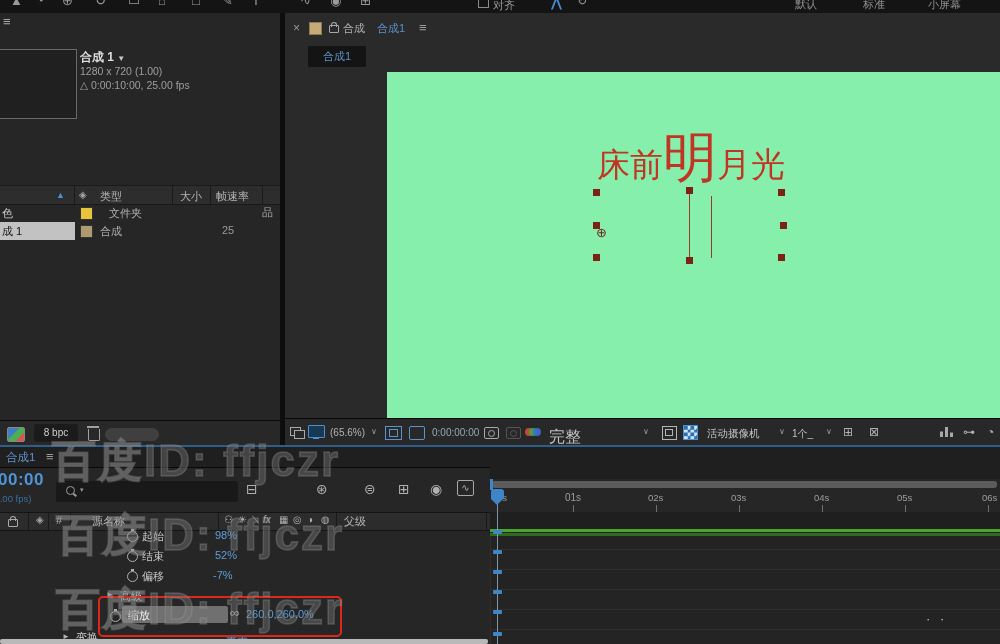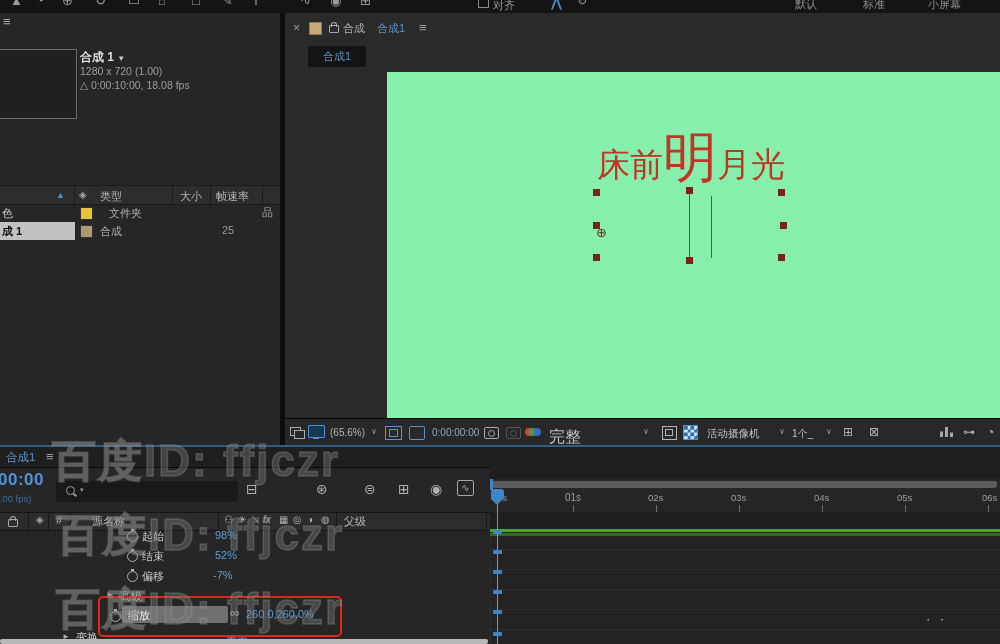--- a/index.html
+++ b/index.html
@@ -73,21 +73,21 @@
   </div>
 
   <div class="a proj">
     <span class="g" style="left:3px;top:1px;font-size:13px;color:#a8a8a8">≡</span>
     <div class="g" style="left:-1px;top:36px;width:76px;height:68px;background:#202020;border:1px solid #6a6a6a"></div>
     <div class="g nowrap" style="left:80px;top:36px;font-size:12px;color:#dcdcdc;font-weight:700">
       <span>合成 1</span>
       <span style="font-size:8px;color:#c8c8c8">▼</span>
     </div>
     <div class="g nowrap" style="left:80px;top:52px;color:#9e9e9e;font-size:10.5px">1280 x 720 (1.00)</div>
-    <div class="g nowrap" style="left:80px;top:66px;color:#9e9e9e;font-size:10.5px">△ 0:00:10:00, 18.08 fps</div>
+    <div class="g nowrap" style="left:80px;top:66px;color:#9e9e9e;font-size:10.5px">△ 0:00:10:00, 25.00 fps</div>
 
     <div class="g" style="left:0;top:172px;width:280px;height:18px;background:#2d2d2d;border-top:1px solid #1a1a1a;border-bottom:1px solid #1a1a1a">
       <span class="g" style="left:56px;top:4px;font-size:9px;color:#4b8fd4">▲</span>
       <span class="g" style="left:79px;top:3px;font-size:10px;color:#a8a8a8">◈</span>
       <span class="g nowrap" style="left:100px;top:3px;color:#b5b5b5">类型</span>
       <span class="g nowrap" style="left:180px;top:3px;color:#b5b5b5">大小</span>
       <span class="g nowrap" style="left:216px;top:3px;color:#b5b5b5">帧速率</span>
       <span class="g" style="left:74px;top:0;width:1px;height:18px;background:#1a1a1a"></span>
       <span class="g" style="left:172px;top:0;width:1px;height:18px;background:#1a1a1a"></span>
       <span class="g" style="left:210px;top:0;width:1px;height:18px;background:#1a1a1a"></span>
@@ -96,26 +96,32 @@
 
     <div class="g" style="left:0;top:191px;width:280px;height:18px">
       <span class="g nowrap" style="left:2px;top:2px;color:#c8c8c8">色</span>
       <span class="g" style="left:80px;top:3px;width:11px;height:11px;background:#e7c43c;border:1px solid #333"></span>
       <span class="g nowrap" style="left:109px;top:2px;color:#b0b0b0">文件夹</span>
       <span class="g" style="left:262px;top:1px;font-size:11px;color:#a8a8a8">品</span>
     </div>
 
     <div class="g" style="left:0;top:209px;width:280px;height:18px">
       <span class="g" style="left:0;top:0;width:75px;height:18px;background:#c2c2c2"></span>
-      <span class="g nowrap" style="left:2px;top:2px;color:#111;font-weight:700">成 1</span>
+      <span class="g nowrap" style="left:2px;top:2px;color:#111;font-weight:400">成 1</span>
       <span class="g" style="left:80px;top:3px;width:11px;height:11px;background:#ad9a70;border:1px solid #333"></span>
       <span class="g nowrap" style="left:100px;top:2px;color:#b0b0b0">合成</span>
       <span class="g nowrap" style="left:222px;top:2px;color:#9a9a9a">25</span>
     </div>
 
+    <div class="g" style="left:0;top:407px;width:280px;height:27px;background:#282828;border-top:1px solid #0a0a0a">
+      <span class="g imgicon" style="left:7px;top:6px"></span>
+      <span class="g" style="left:34px;top:3px;width:44px;height:18px;background:#1b1b1b;border-radius:3px;text-align:center;line-height:18px;font-size:10px;color:#cfcfcf">8 bpc</span>
+      <span class="g trash" style="left:88px;top:8px"></span>
+      <span class="g" style="left:105px;top:7px;width:54px;height:13px;background:#3f3f3f;border-radius:7px"></span>
+    </div>
   </div>
 
   <div class="a vdiv"></div>
 
   <div class="a viewer">
     <span class="g" style="left:8px;top:8px;color:#9a9a9a;font-size:12px">×</span>
     <span class="g" style="left:24px;top:9px;width:11px;height:11px;background:#c6aa78;border:1px solid #8a7a55"></span>
     <span class="g lockicon" style="left:44px;top:12px"></span>
     <span class="g nowrap" style="left:58px;top:8px;color:#b3b3b3">合成</span>
     <span class="g nowrap" style="left:92px;top:8px;color:#5d93c8">合成1</span>

